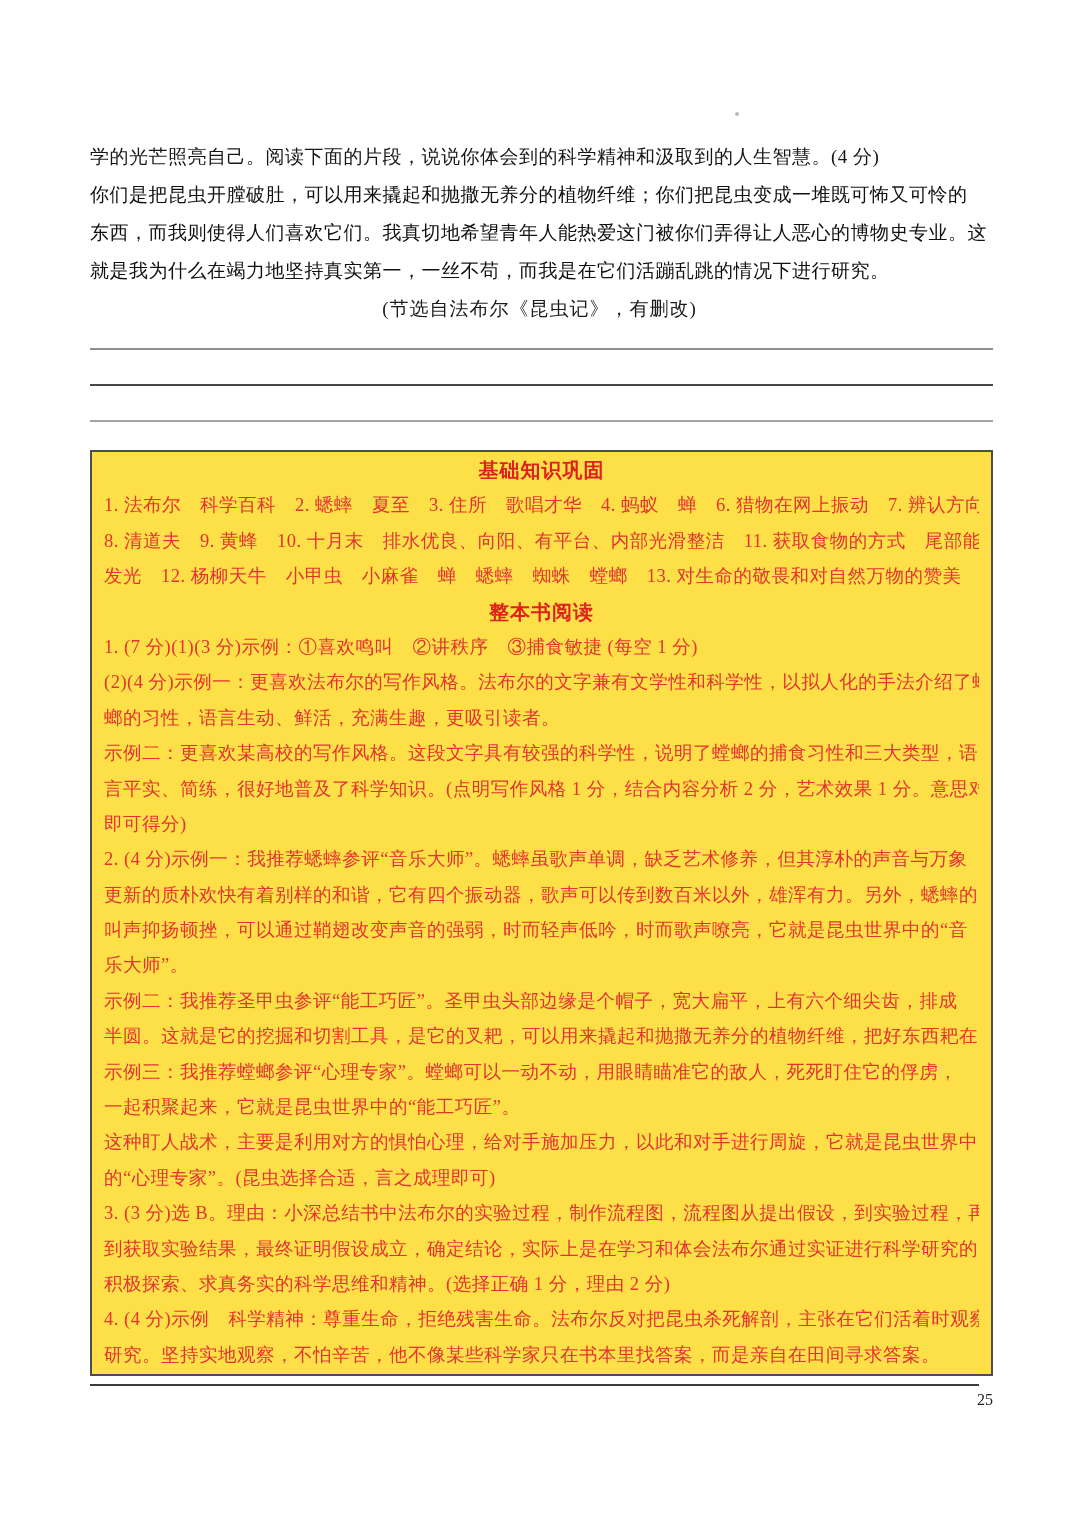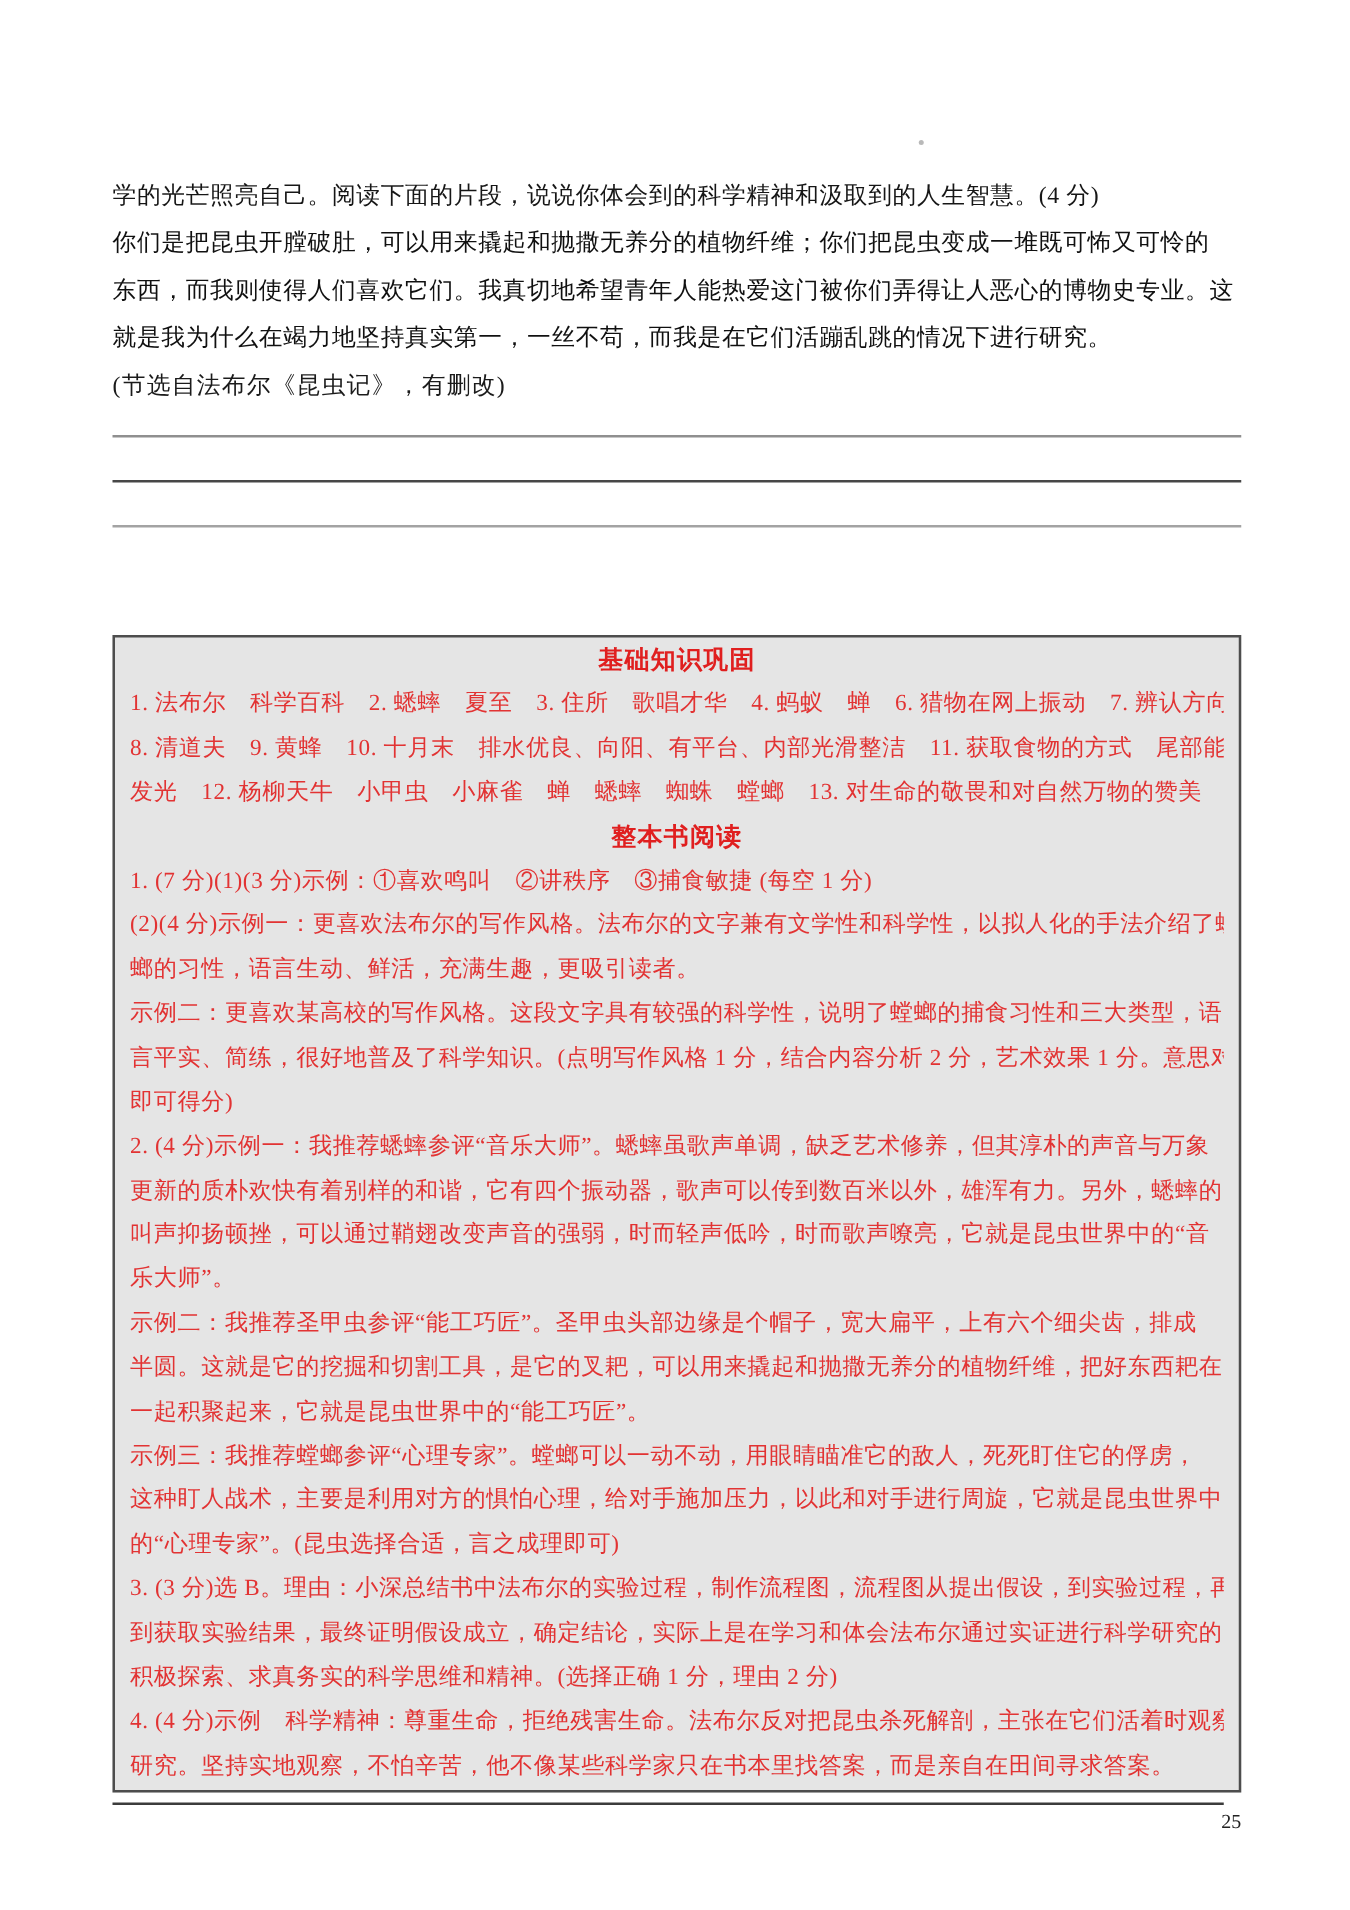--- a/index.html
+++ b/index.html
@@ -14,28 +14,28 @@
   }
   .content{
     position:absolute;left:90px;top:138px;width:903px;
   }
   .toprow{
     height:38px;line-height:38px;font-size:19px;letter-spacing:0.5px;
     white-space:pre;overflow:visible;
   }
   .question{color:#161616;}
   .passage{color:#101010;}
-  .attribution{text-align:left;padding-right:4px;letter-spacing:1px;}
+  .attribution{text-align:center;padding-right:4px;letter-spacing:1px;}
   .answer-lines{margin-top:20px;}
   .ans-line{height:0;border-top:2px solid #8f8f8f;}
   .ans-line.mid{border-top-color:#474747;}
   .ans-line.last{border-top-color:#a3a3a3;}
   .ans-line + .ans-line{margin-top:34px;}
   .answer-box{
-    margin-top:86px;border:2px solid #4d4d4d;background:#e5e5e5;
+    margin-top:28px;border:2px solid #4d4d4d;background:#fde047;
     padding:1px 12px;box-sizing:border-box;width:903px;
   }
   .box-row{
     height:35.4px;line-height:35.4px;font-size:18.5px;letter-spacing:0.5px;
     white-space:pre;overflow:hidden;color:#e23333;
   }
   .box-title{
     text-align:center;font-weight:bold;color:#e01f1f;font-size:20px;
     letter-spacing:1px;
   }
@@ -77,22 +77,22 @@
     <div class="box-row">螂的习性，语言生动、鲜活，充满生趣，更吸引读者。</div>
     <div class="box-row">示例二：更喜欢某高校的写作风格。这段文字具有较强的科学性，说明了螳螂的捕食习性和三大类型，语</div>
     <div class="box-row">言平实、简练，很好地普及了科学知识。(点明写作风格 1 分，结合内容分析 2 分，艺术效果 1 分。意思对</div>
     <div class="box-row">即可得分)</div>
     <div class="box-row">2. (4 分)示例一：我推荐蟋蟀参评“音乐大师”。蟋蟀虽歌声单调，缺乏艺术修养，但其淳朴的声音与万象</div>
     <div class="box-row">更新的质朴欢快有着别样的和谐，它有四个振动器，歌声可以传到数百米以外，雄浑有力。另外，蟋蟀的</div>
     <div class="box-row">叫声抑扬顿挫，可以通过鞘翅改变声音的强弱，时而轻声低吟，时而歌声嘹亮，它就是昆虫世界中的“音</div>
     <div class="box-row">乐大师”。</div>
     <div class="box-row">示例二：我推荐圣甲虫参评“能工巧匠”。圣甲虫头部边缘是个帽子，宽大扁平，上有六个细尖齿，排成</div>
     <div class="box-row">半圆。这就是它的挖掘和切割工具，是它的叉耙，可以用来撬起和抛撒无养分的植物纤维，把好东西耙在</div>
+    <div class="box-row">示例三：我推荐螳螂参评“心理专家”。螳螂可以一动不动，用眼睛瞄准它的敌人，死死盯住它的俘虏，</div>
     <div class="box-row">一起积聚起来，它就是昆虫世界中的“能工巧匠”。</div>
-    <div class="box-row">示例三：我推荐螳螂参评“心理专家”。螳螂可以一动不动，用眼睛瞄准它的敌人，死死盯住它的俘虏，</div>
     <div class="box-row">这种盯人战术，主要是利用对方的惧怕心理，给对手施加压力，以此和对手进行周旋，它就是昆虫世界中</div>
     <div class="box-row">的“心理专家”。(昆虫选择合适，言之成理即可)</div>
     <div class="box-row">3. (3 分)选 B。理由：小深总结书中法布尔的实验过程，制作流程图，流程图从提出假设，到实验过程，再</div>
     <div class="box-row">到获取实验结果，最终证明假设成立，确定结论，实际上是在学习和体会法布尔通过实证进行科学研究的</div>
     <div class="box-row">积极探索、求真务实的科学思维和精神。(选择正确 1 分，理由 2 分)</div>
     <div class="box-row">4. (4 分)示例　科学精神：尊重生命，拒绝残害生命。法布尔反对把昆虫杀死解剖，主张在它们活着时观察</div>
     <div class="box-row">研究。坚持实地观察，不怕辛苦，他不像某些科学家只在书本里找答案，而是亲自在田间寻求答案。</div>
   </div>
 
   <div class="footer-rule"></div>

